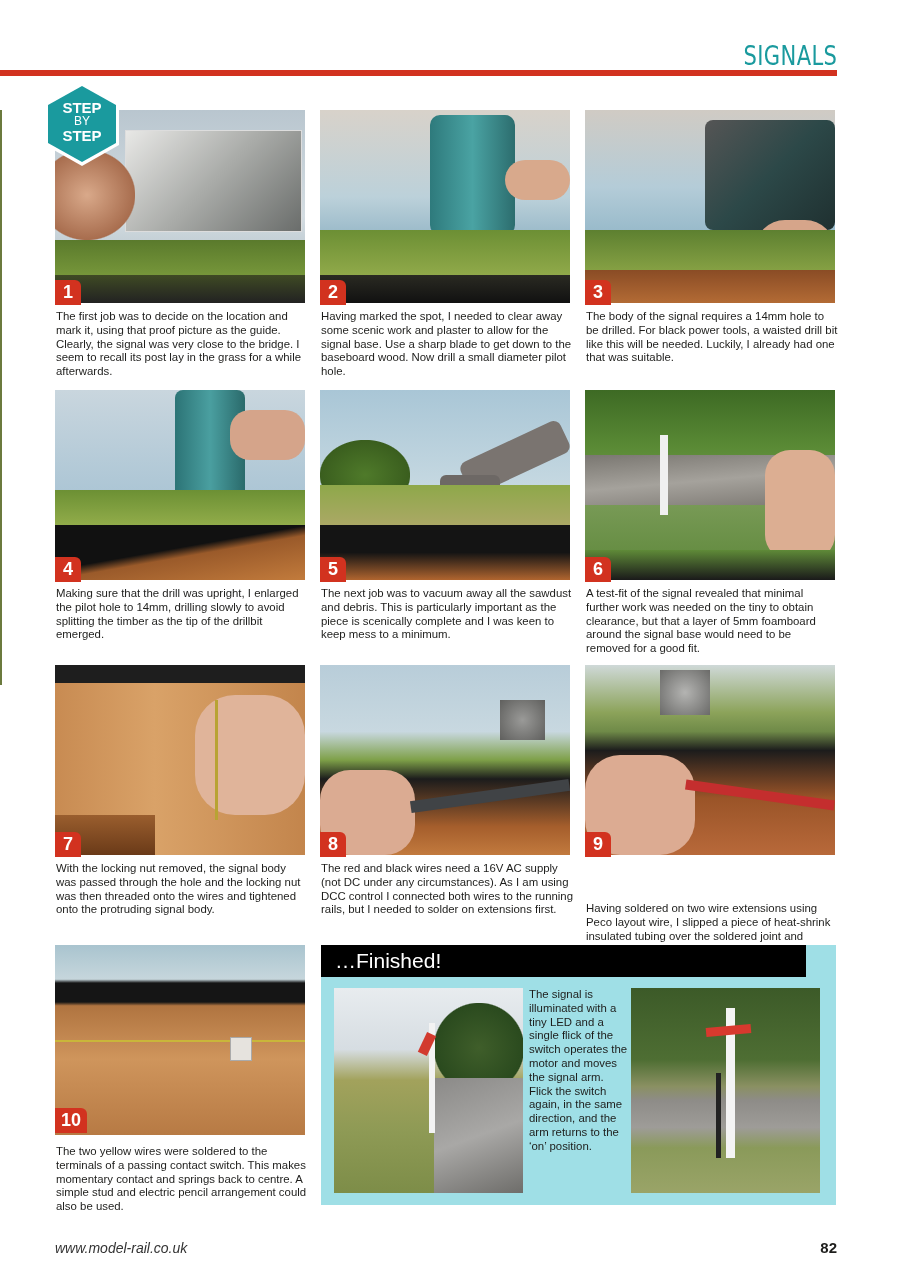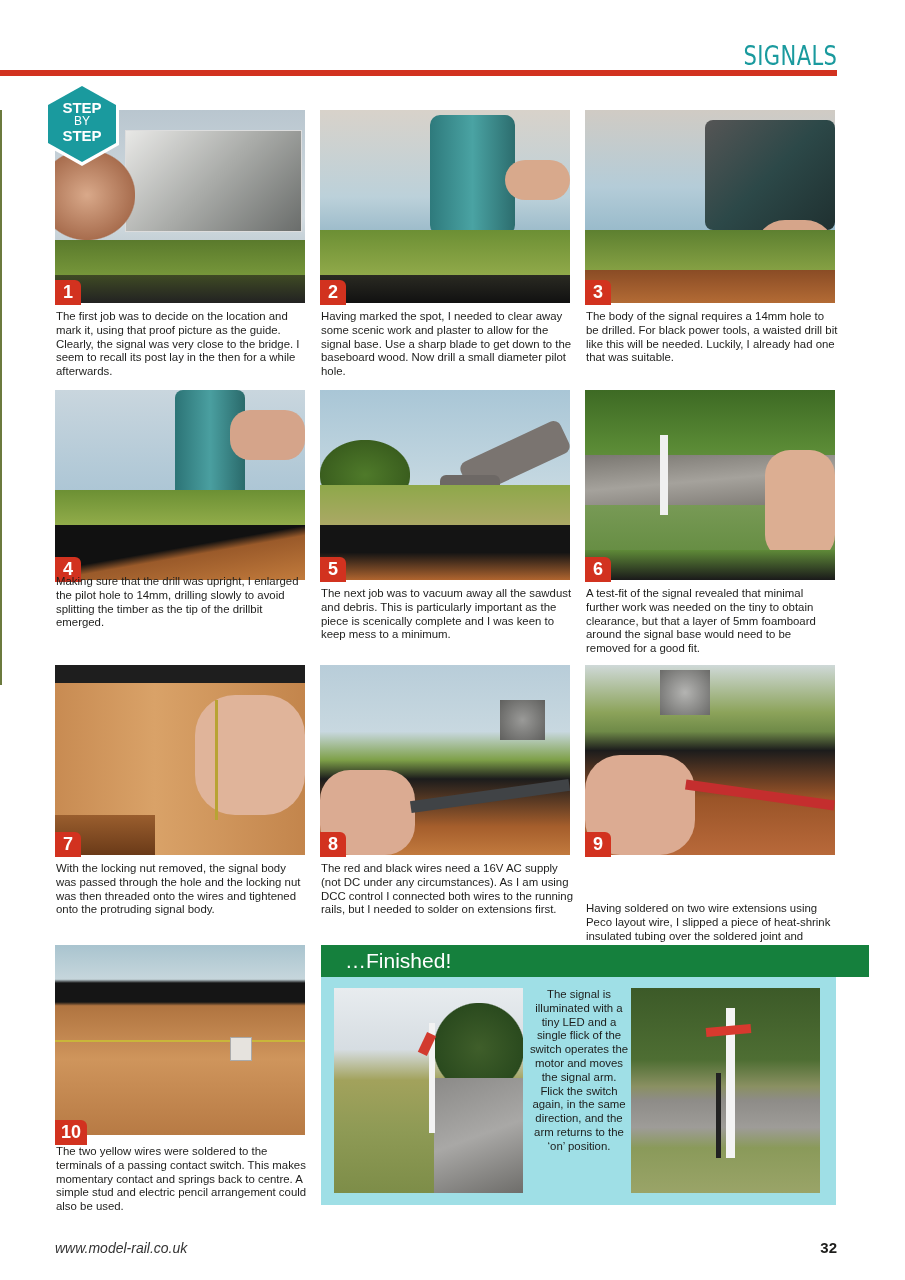--- a/index.html
+++ b/index.html
@@ -39,26 +39,26 @@
   .sbs-outline {
     position: absolute; left: 45px; top: 82px; width: 74px; height: 84px; background: #fff;
     clip-path: polygon(50% 0%, 100% 25%, 100% 75%, 50% 100%, 0% 75%, 0% 25%); z-index: 4;
   }
   .sbs-badge .l1 { display: block; font-size: 15px; line-height: 15px; margin-top: 14px; }
   .sbs-badge .l2 { display: block; font-size: 12px; line-height: 13px; font-weight: normal; }
   .sbs-badge .l3 { display: block; font-size: 15px; line-height: 15px; }
 
   .finished-box { position: absolute; left: 321px; top: 945px; width: 515px; height: 260px; background: #9fdfe6; }
   .finished-header {
-    position: absolute; left: 0; top: 0; width: 548px; height: 32px; background: #15803d; color: #fff;
-    font-size: 21px; line-height: 32px; padding-left: 24px; box-sizing: border-box;
+    position: absolute; left: 0; top: 0; width: 485px; height: 32px; background: #000000; color: #fff;
+    font-size: 21px; line-height: 32px; padding-left: 14px; box-sizing: border-box;
   }
   .fin-photo { position: absolute; top: 43px; width: 189px; height: 205px; overflow: hidden; }
   .fin-caption {
-    position: absolute; left: 208px; top: 43px; width: 100px; text-align: center; font-size: 11.4px; line-height: 13.8px;
+    position: absolute; left: 208px; top: 43px; width: 100px; font-size: 11.4px; line-height: 13.8px;
   }
 
   .footer-url { position: absolute; left: 55px; top: 1240px; font-size: 14px; font-style: italic; color: #333; }
   .page-num { position: absolute; right: 68px; top: 1239px; font-size: 15px; font-weight: bold; color: #1d1d1b; }
 </style>
 </head>
 <body>
 
 <div class="left-edge"></div>
 
@@ -74,21 +74,21 @@
 
 <div class="step" style="left:55px; top:110px;">
   <div class="photo" style="height:193px;">
     <div class="sky" style="height:193px; background:linear-gradient(180deg,#b9c6cf 0%,#d4dde2 55%,#9fb0b8 100%);"></div>
     <div class="subject" style="left:70px; top:20px; width:175px; height:100px; background:linear-gradient(135deg,#e8e8e6,#a9aba8 50%,#6a6d6b); border:1px solid #ddd;"></div>
     <div class="subject" style="left:0; top:40px; width:80px; height:90px; background:radial-gradient(ellipse at 40% 50%,#d9a98a,#a86d4e 70%,transparent 72%);"></div>
     <div class="scene" style="top:130px; height:40px; background:linear-gradient(180deg,#5a7a2c,#7a9a3c);"></div>
     <div class="board" style="top:165px; height:28px; background:linear-gradient(180deg,#3f4a24,#222);"></div>
   </div>
   <div class="num-badge" style="top:170px;">1</div>
-  <div class="caption" style="top:200px;">The first job was to decide on the location and mark it, using that proof picture as the guide. Clearly, the signal was very close to the bridge. I seem to recall its post lay in the then for a while afterwards.</div>
+  <div class="caption" style="top:200px;">The first job was to decide on the location and mark it, using that proof picture as the guide. Clearly, the signal was very close to the bridge. I seem to recall its post lay in the grass for a while afterwards.</div>
 </div>
 
 <div class="step" style="left:320px; top:110px;">
   <div class="photo" style="height:193px;">
     <div class="sky" style="height:193px; background:linear-gradient(180deg,#d8d2ca 0%,#bcd1da 45%,#90b3c4 70%);"></div>
     <div class="subject" style="left:110px; top:5px; width:85px; height:120px; background:linear-gradient(90deg,#2e7a7c,#4aa3a3,#2c6d6e); border-radius:10px;"></div>
     <div class="subject" style="left:185px; top:50px; width:65px; height:40px; background:#d8a98c; border-radius:20px;"></div>
     <div class="scene" style="top:120px; height:50px; background:linear-gradient(180deg,#6c8f34,#94ac4c);"></div>
     <div class="board" style="top:165px; height:28px; background:linear-gradient(180deg,#2a2a22,#111);"></div>
   </div>
@@ -110,21 +110,21 @@
 
 <div class="step" style="left:55px; top:390px;">
   <div class="photo" style="height:190px;">
     <div class="sky" style="height:190px; background:linear-gradient(180deg,#c9d6de 0%,#a9c4d4 60%,#8fb0c2 100%);"></div>
     <div class="subject" style="left:120px; top:0; width:70px; height:110px; background:linear-gradient(90deg,#2c7476,#4a9fa0,#2a6a6b); border-radius:8px;"></div>
     <div class="subject" style="left:175px; top:20px; width:75px; height:50px; background:#d5a48a; border-radius:20px;"></div>
     <div class="scene" style="top:100px; height:45px; background:linear-gradient(180deg,#6c9034,#9cb450);"></div>
     <div class="board" style="top:135px; height:55px; background:linear-gradient(170deg,#111 45%,#9a5a2a 55%,#c27b3c);"></div>
   </div>
   <div class="num-badge" style="top:167px;">4</div>
-  <div class="caption" style="top:185px;">Making sure that the drill was upright, I enlarged the pilot hole to 14mm, drilling slowly to avoid splitting the timber as the tip of the drillbit emerged.</div>
+  <div class="caption" style="top:197px;">Making sure that the drill was upright, I enlarged the pilot hole to 14mm, drilling slowly to avoid splitting the timber as the tip of the drillbit emerged.</div>
 </div>
 
 <div class="step" style="left:320px; top:390px;">
   <div class="photo" style="height:190px;">
     <div class="sky" style="height:190px; background:linear-gradient(180deg,#a9c6d6 0%,#c5d8e1 50%,#9cbacb 100%);"></div>
     <div class="subject" style="left:0; top:50px; width:90px; height:70px; background:radial-gradient(ellipse,#4f7a2a,#3a5e1e 70%,transparent 72%);"></div>
     <div class="subject" style="left:140px; top:50px; width:110px; height:35px; background:#7a7470; transform:rotate(-25deg); border-radius:8px;"></div>
     <div class="subject" style="left:120px; top:85px; width:60px; height:35px; background:#6d6865; border-radius:6px;"></div>
     <div class="scene" style="top:95px; height:50px; background:linear-gradient(180deg,#8ea84a,#b2a86c);"></div>
     <div class="board" style="top:135px; height:55px; background:linear-gradient(180deg,#141414 50%,#b0652f);"></div>
@@ -178,21 +178,21 @@
   <div class="num-badge" style="top:167px;">9</div>
   <div class="caption" style="top:197px;margin-top:40px;">Having soldered on two wire extensions using Peco layout wire, I slipped a piece of heat-shrink insulated tubing over the soldered joint and applied the hot iron to shrink it.</div>
 </div>
 
 <div class="step" style="left:55px; top:945px;">
   <div class="photo" style="height:190px;">
     <div class="sky" style="height:190px; background:linear-gradient(180deg,#a9c4cf 0%,#c6d6dc 18%,#151515 20%,#151515 30%,#b07440 32%,#cf955c 60%,#b77a44 100%);"></div>
     <div class="subject" style="left:0; top:95px; width:250px; height:2px; background:#c9b63a;"></div>
     <div class="subject" style="left:175px; top:92px; width:20px; height:22px; background:#e6e3de; border:1px solid #aaa;"></div>
   </div>
-  <div class="num-badge" style="top:175px;">10</div>
+  <div class="num-badge" style="top:163px;">10</div>
   <div class="caption" style="top:200px;">The two yellow wires were soldered to the terminals of a passing contact switch. This makes momentary contact and springs back to centre. A simple stud and electric pencil arrangement could also be used.</div>
 </div>
 
 <div class="finished-box">
   <div class="finished-header">…Finished!</div>
   <div class="fin-photo" style="left:13px;">
     <div style="position:absolute;inset:0;background:linear-gradient(180deg,#e8ecef 0%,#d6dde2 30%,#a2a25c 45%,#8e9a55 70%,#7d8d48 100%);"></div>
     <div style="position:absolute;left:100px;top:15px;width:90px;height:90px;background:radial-gradient(ellipse,#3f5e2a,#2a4a1e 70%,transparent 72%);"></div>
     <div style="position:absolute;left:100px;top:90px;width:90px;height:115px;background:linear-gradient(160deg,#8b8a88,#a9a8a6,#6e6d6a);"></div>
     <div style="position:absolute;left:95px;top:35px;width:6px;height:110px;background:#f3f3f3;"></div>
@@ -201,13 +201,13 @@
   <div class="fin-caption">The signal is illuminated with a tiny LED and a single flick of the switch operates the motor and moves the signal arm. Flick the switch again, in the same direction, and the arm returns to the ‘on’ position.</div>
   <div class="fin-photo" style="left:310px;">
     <div style="position:absolute;inset:0;background:linear-gradient(180deg,#3c5a28 0%,#4e6e33 35%,#8a9062 48%,#8e8c88 55%,#9e9c98 68%,#8a9a5a 78%,#9aa468 100%);"></div>
     <div style="position:absolute;left:95px;top:20px;width:9px;height:150px;background:#f4f4f4;"></div>
     <div style="position:absolute;left:75px;top:38px;width:45px;height:9px;background:#d8392e;transform:rotate(-5deg);"></div>
     <div style="position:absolute;left:85px;top:85px;width:5px;height:85px;background:#222;"></div>
   </div>
 </div>
 
 <div class="footer-url">www.model-rail.co.uk</div>
-<div class="page-num">32</div>
+<div class="page-num">82</div>
 
 </body></html>

